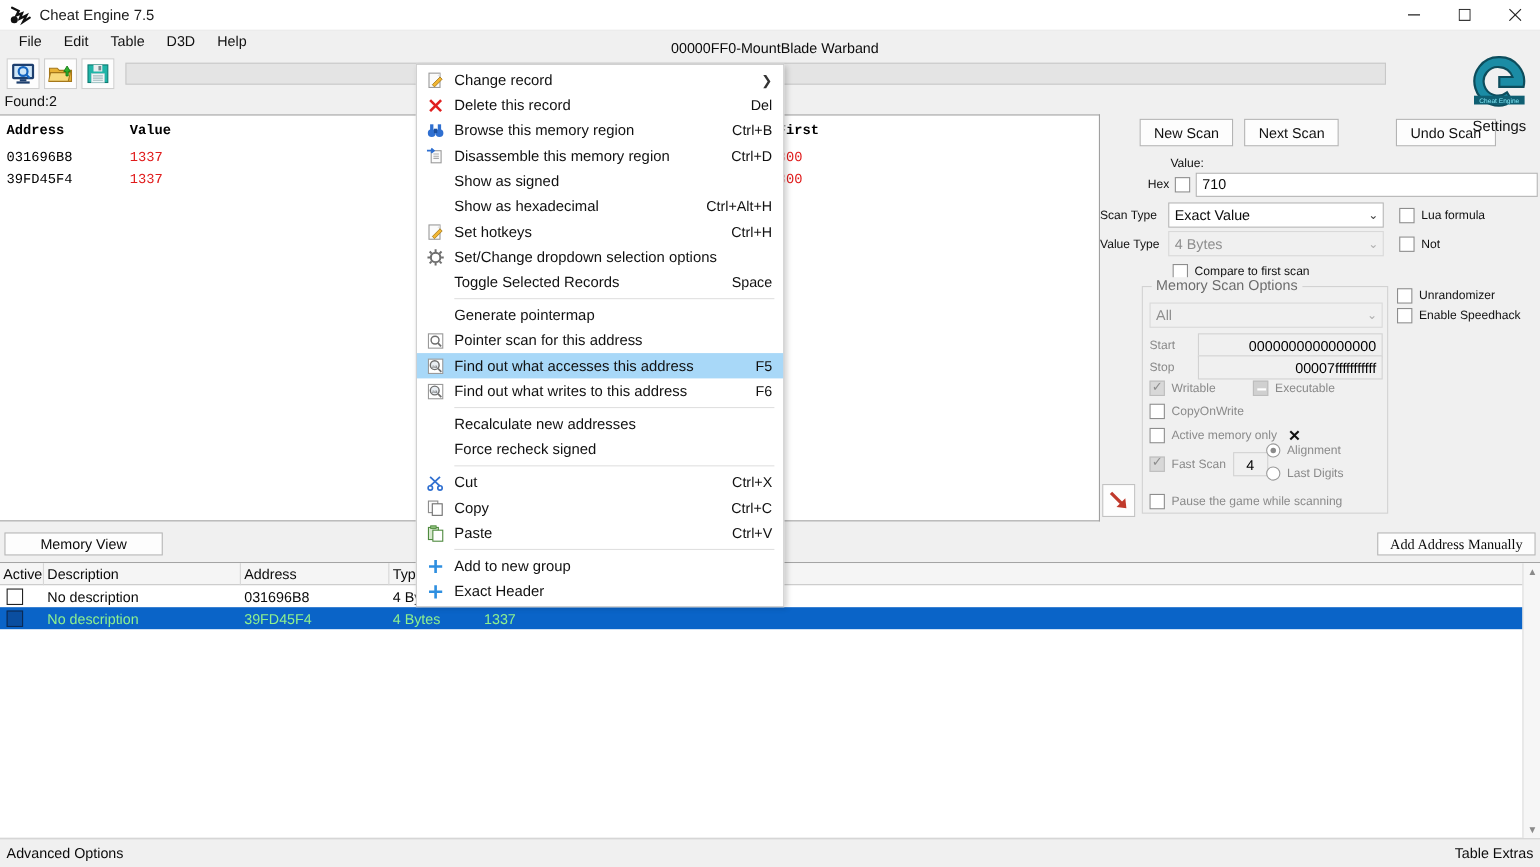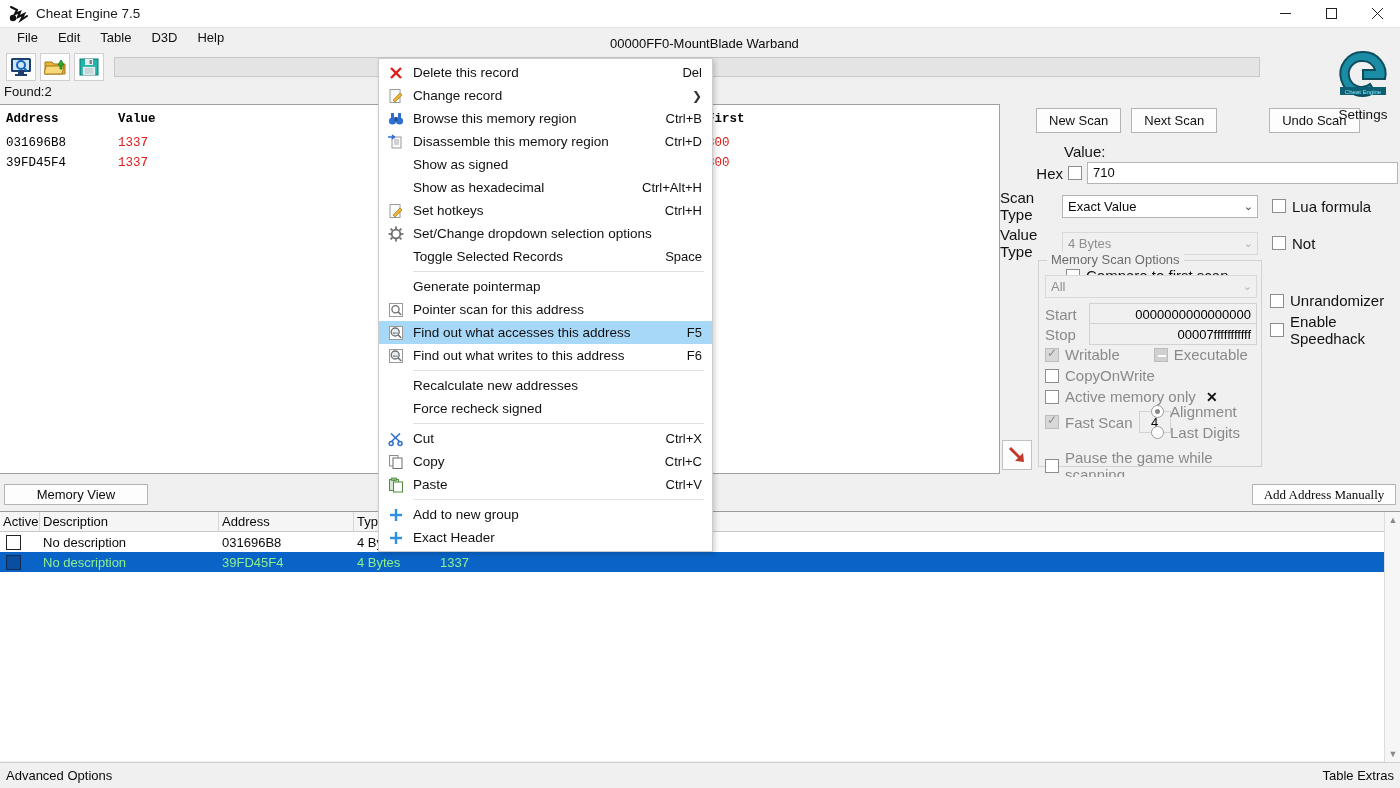--- a/index.html
+++ b/index.html
@@ -49,21 +49,21 @@
   .res-col.first { width:150px; border-left:1px solid #d7d7d7; padding-left:8px; }
   .res-head { color:#000; font-weight:bold; padding-bottom:4px; }
   .res-cell { color:#000; line-height:20px; }
   .res-cell.red { color:#e01b1b; }
   .res-split { position:absolute; left:712px; top:0; bottom:0; width:1px; background:#cfcfcf; }
 
   
   .scanpanel { position:absolute; left:1000px; top:104px; width:400px; height:370px; background:#f0f0f0; }
   .scanbtn { background:#fdfdfd; border:1px solid #b4b4b4; font-size:13px; padding:4px 12px; font-family:"Liberation Sans", sans-serif; color:#111; }
   .row { display:flex; align-items:center; }
-  .lbl { font-size:15px; color:#111; }
+  .lbl { font-size:11px; color:#111; }
   .lbl.dim { color:#8a8a8a; }
   .inp { background:#ffffff; border:1px solid #b4b4b4; height:22px; font-size:13px; padding:2px 5px; font-family:"Liberation Sans", sans-serif; }
   .inp.dim { background:#f0f0f0; border:1px solid #d2d2d2; color:#000000; text-align:right; }
   .sel { background:#ffffff; border:1px solid #b4b4b4; height:23px; font-size:13px; display:flex; align-items:center; padding:0 4px 0 5px; position:relative; }
   .sel.dim { background:#f0f0f0; border:1px solid #d9d9d9; color:#8e8e8e; }
   .sel .chev { margin-left:auto; font-size:11px; color:#444; }
   .sel.dim .chev { color:#b0b0b0; }
   .cb { width:14px; height:14px; border:1px solid #8d8d8d; background:#fff; display:inline-block; flex:none; position:relative; }
   .cb.checkedgray { background:#d8d8d8; border-color:#bdbdbd; }
   .cb.checkedgray:after { content:"✓"; position:absolute; left:1px; top:-3px; font-size:12px; color:#8d8d8d; }
@@ -380,37 +380,37 @@
 
 <div class="statusbar">
   <span>Advanced Options</span>
   <span class="right">Table Extras</span>
 </div>
 
 <div class="ctxmenu" id="ctxmenu">
     <div class="cm-item">
       <span class="ic">
         <svg width="16" height="16" viewBox="0 0 16 16">
-          <line x1="3" y1="3" x2="13" y2="13" stroke="#e02020" stroke-width="2.4"></line>
-          <line x1="13" y1="3" x2="3" y2="13" stroke="#e02020" stroke-width="2.4"></line>
-        </svg>
-      </span>
-      <span class="lab">Delete this record</span>
-      <span class="acc">Del</span>
-    </div>
-    <div class="cm-item">
-      <span class="ic">
-        <svg width="16" height="16" viewBox="0 0 16 16">
           <rect x="2" y="1.5" width="10" height="13" fill="#fbfbfb" stroke="#9a9a9a" stroke-width="1"></rect>
           <path d="M12 1.5 L12 4 L9.6 4 Z" fill="#dedede"></path>
           <path d="M5 12 L12 5 L14 7 L7 14 Z" fill="#f2b531" stroke="#9c7315" stroke-width=".7"></path>
         </svg>
       </span>
       <span class="lab">Change record</span>
       <span class="sub">❯</span>
+    </div>
+    <div class="cm-item">
+      <span class="ic">
+        <svg width="16" height="16" viewBox="0 0 16 16">
+          <line x1="3" y1="3" x2="13" y2="13" stroke="#e02020" stroke-width="2.4"></line>
+          <line x1="13" y1="3" x2="3" y2="13" stroke="#e02020" stroke-width="2.4"></line>
+        </svg>
+      </span>
+      <span class="lab">Delete this record</span>
+      <span class="acc">Del</span>
     </div>
     <div class="cm-item">
       <span class="ic">
         <svg width="16" height="16" viewBox="0 0 16 16">
           <circle cx="4.5" cy="10" r="3.6" fill="#2f6fd0"></circle>
           <circle cx="11.5" cy="10" r="3.6" fill="#2f6fd0"></circle>
           <rect x="3" y="2" width="3" height="6" fill="#2f6fd0"></rect>
           <rect x="10" y="2" width="3" height="6" fill="#2f6fd0"></rect>
           <rect x="6.5" y="6" width="3" height="4" fill="#1b4f9e"></rect>
         </svg>

